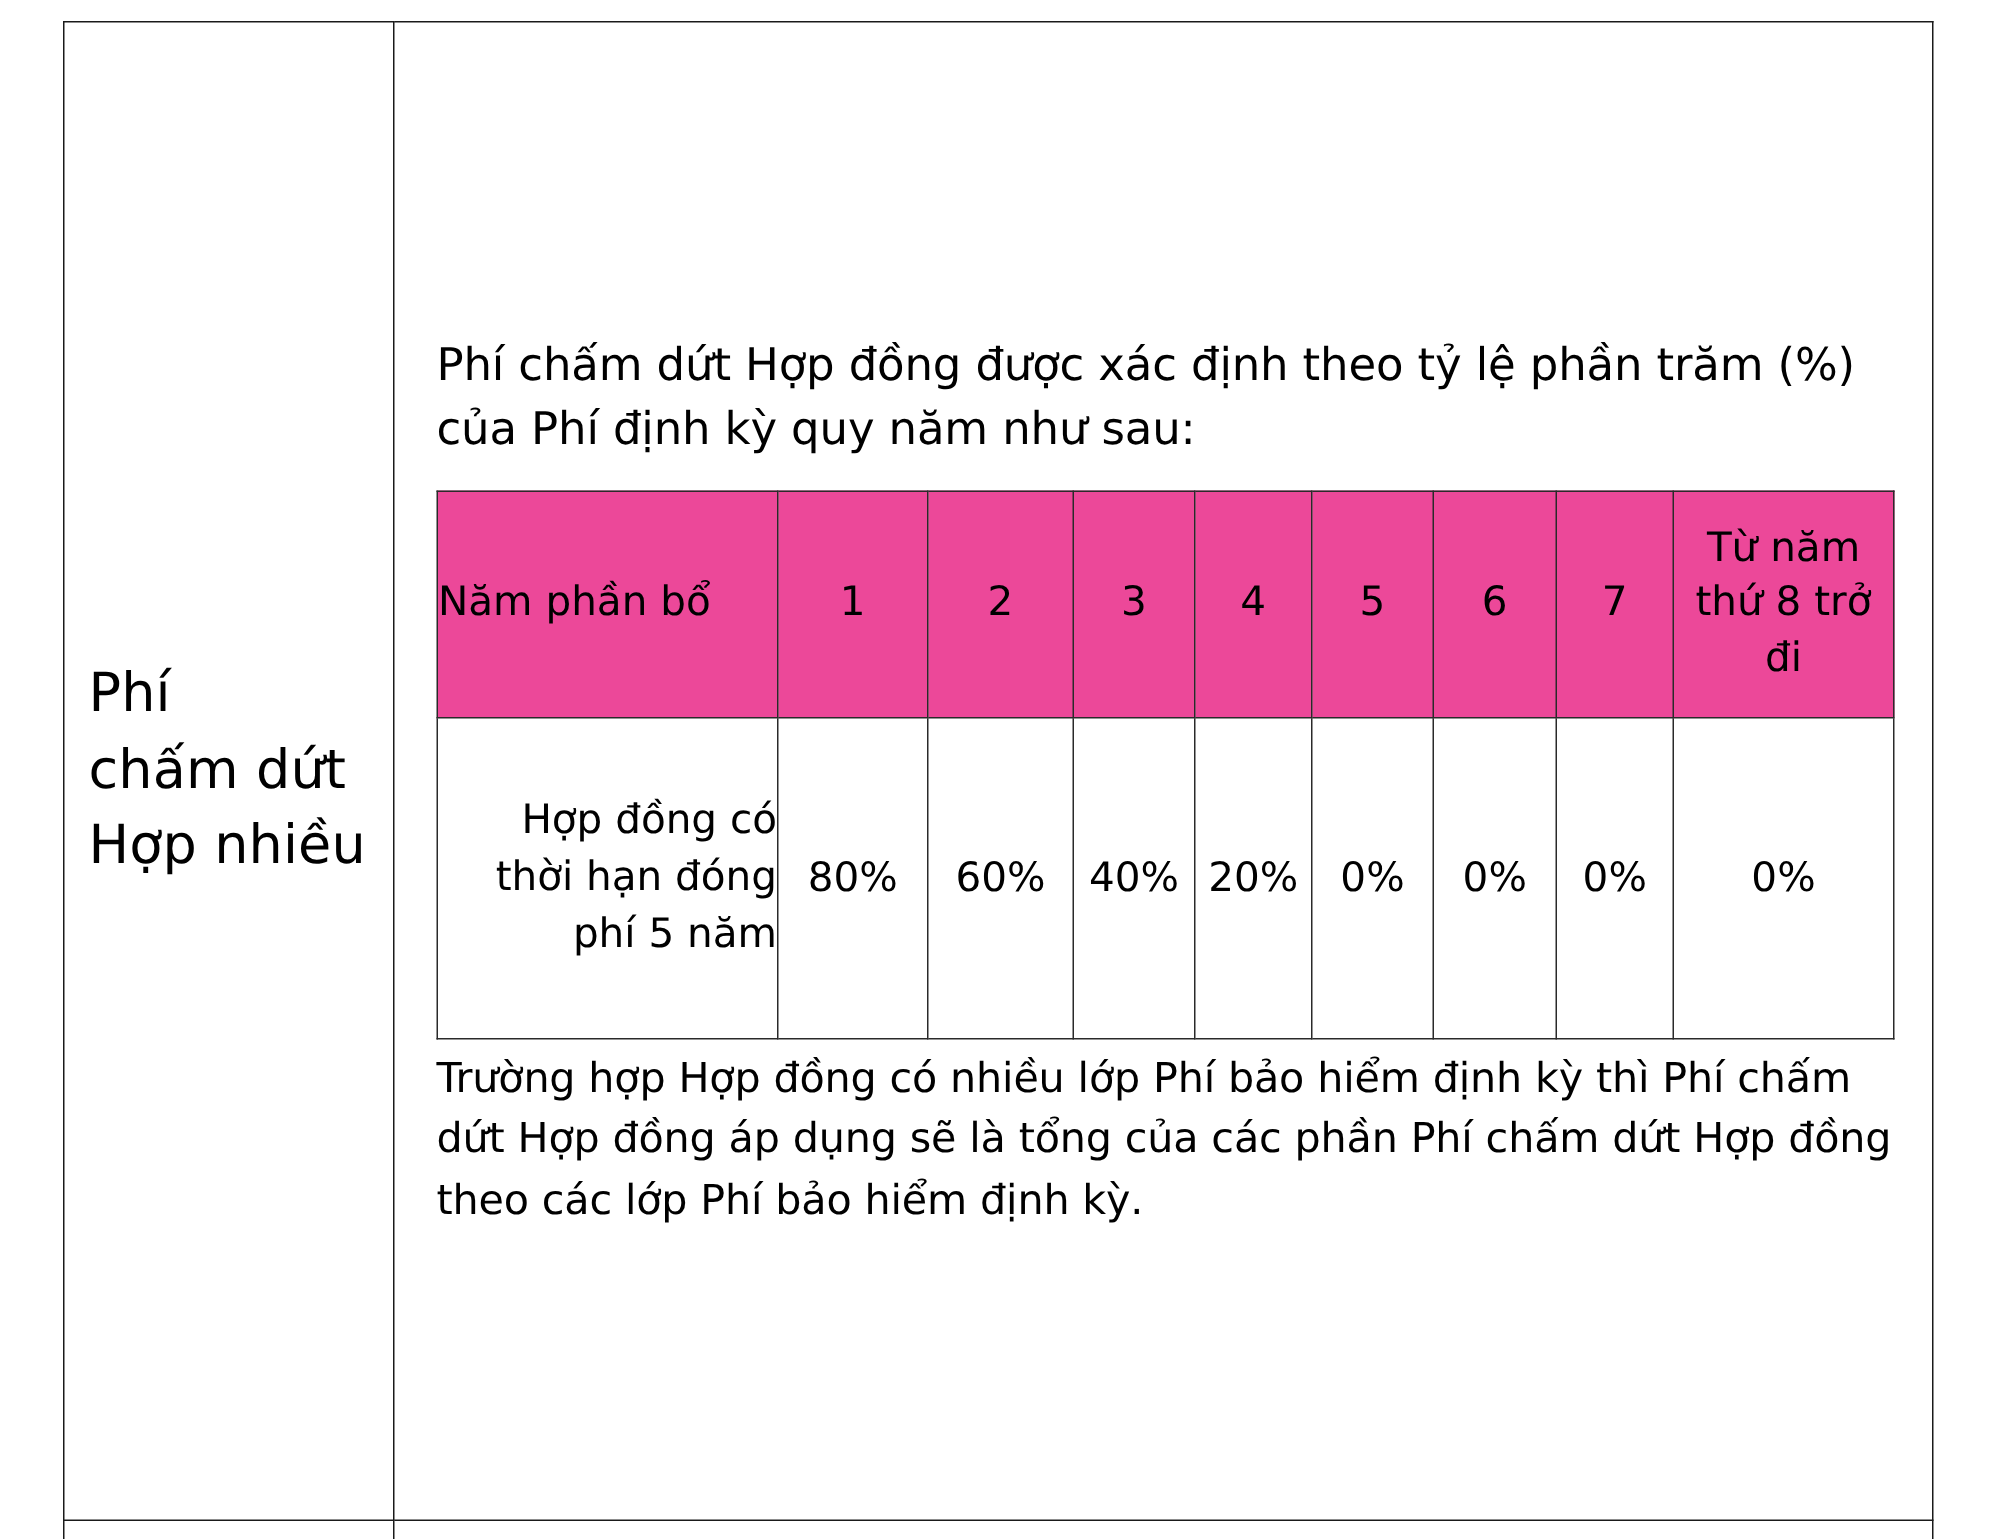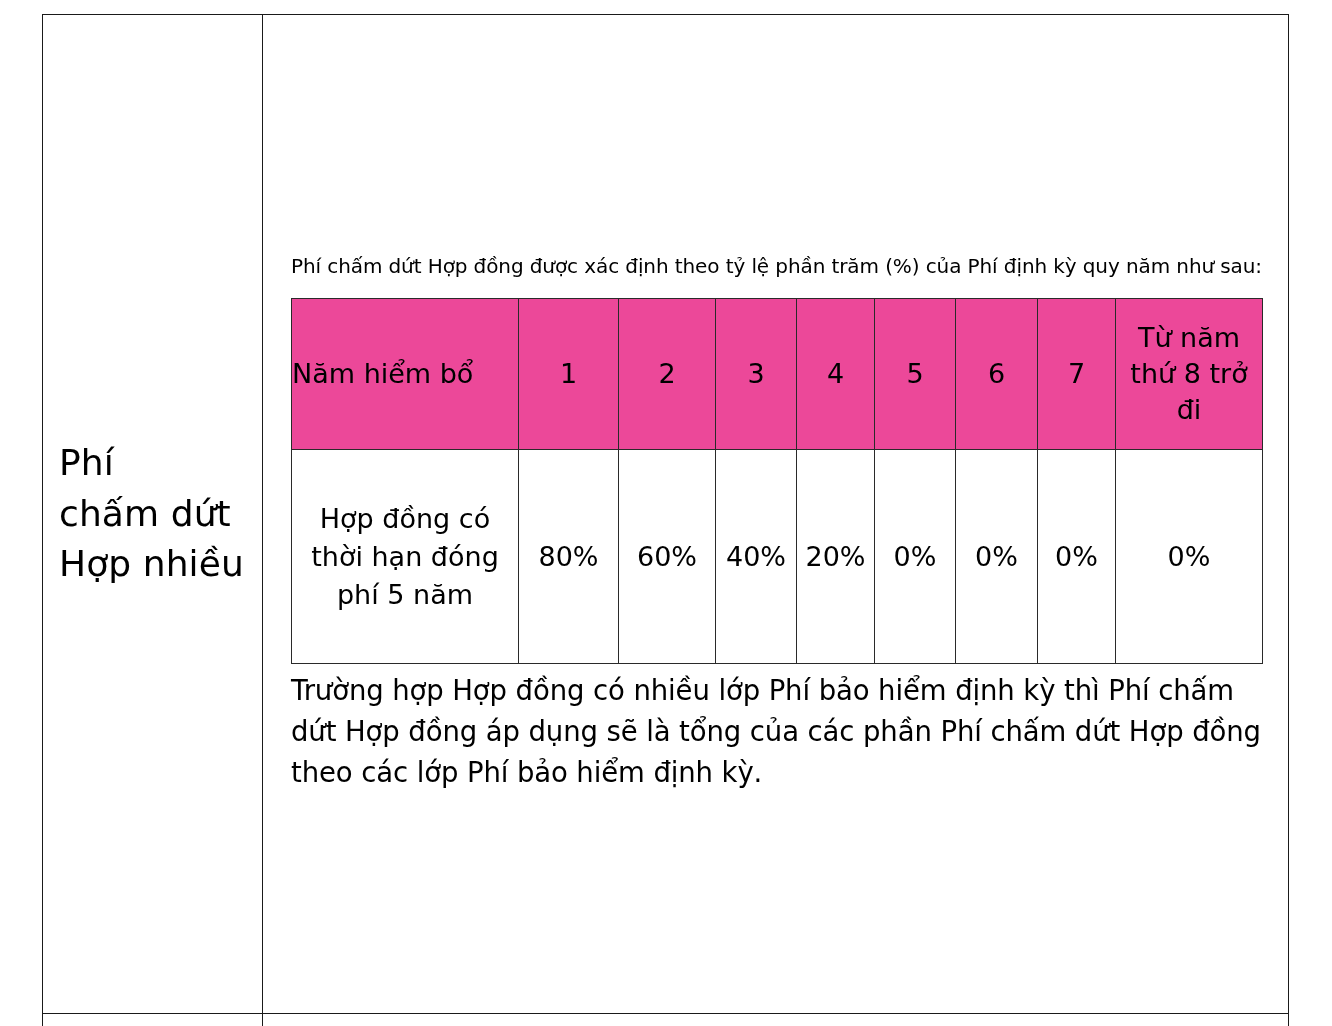--- a/index.html
+++ b/index.html
@@ -57,21 +57,21 @@
 
   .col-body {
     width: 1026px;
     vertical-align: top;
   }
   .col-body-inner {
     padding: 26px 24px 10px 28px;
   }
 
   .intro-para {
-    font-size: 20px;
+    font-size: 30px;
     line-height: 1.42;
     margin: 0 0 18px 0;
     letter-spacing: -0.1px;
     text-align: left;
   }
 
   
   .inner-table {
     width: 971px;
     border-collapse: collapse;
@@ -101,21 +101,21 @@
     text-align: center;
     line-height: 1.34;
   }
   .th-wide {
     text-align: center;
     padding: 0 8px;
     line-height: 1.34;
   }
 
   .row-label {
-    text-align: center;
+    text-align: right;
     padding: 10px 10px 10px 14px;
     vertical-align: middle;
     line-height: 1.40;
     font-size: 27px;
   }
   .cell-val {
     text-align: center;
     vertical-align: middle;
     font-size: 27px;
     margin-left: 36px;
@@ -174,21 +174,21 @@
                   <col class="c-n2">
                   <col class="c-n3">
                   <col class="c-n4">
                 <col class="c-n5">
                   <col class="c-n6">
                   <col class="c-n7">
                 <col class="c-last">
               </colgroup>
               <thead>
                 <tr>
-                  <th class="th-label">Năm hiểm bổ</th>
+                  <th class="th-label">Năm phần bổ</th>
                   <th class="th-num">1</th>
                   <th class="th-num">2</th>
                   <th class="th-num">3</th>
                   <th class="th-num">4</th>
                   <th class="th-num">5</th>
                   <th class="th-num">6</th>
                   <th class="th-num">7</th>
                   <th class="th-wide">Từ năm thứ 8 trở đi</th>
                 </tr>
               </thead>

